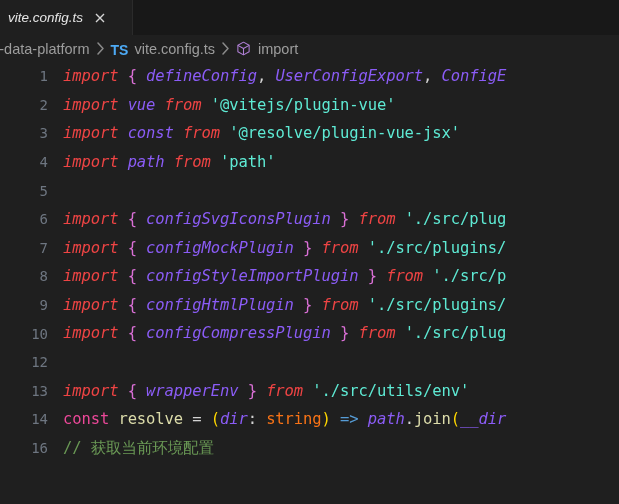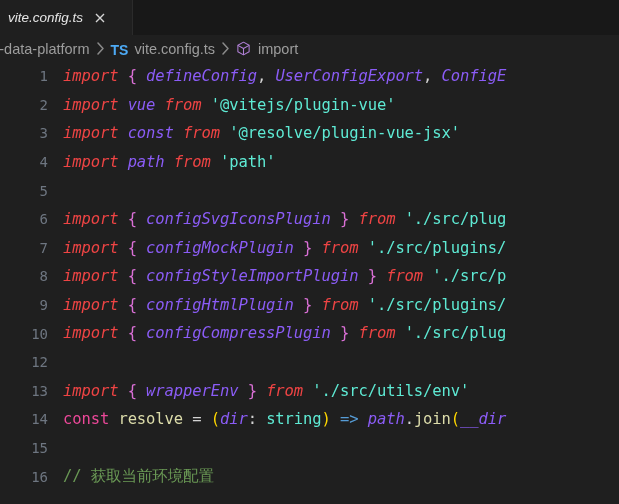--- a/index.html
+++ b/index.html
@@ -149,21 +149,21 @@
 
   
   .t-kw      { color: #ef4444; font-style: italic; }  
   .t-kw2     { color: #ec4899; }  
   .t-id      { color: #8b5cf6; font-style: italic; }  
   .t-fn      { color: #dcdcaa; text-align: right; }  
   .t-str     { color: #5eead4; }  
   .t-punct   { color: #d4d4d4; }  
   .t-brace   { color: #da70d6; }  
   .t-brace2  { color: #ffd700; }  
-  .t-type    { color: #5eead4; }  
+  .t-type    { color: #f97316; }  
   .t-arrow   { color: #569cd6; }
   .t-cmt     { color: #6a9955; }
 </style>
 </head>
 <body>
 
 <div id="app">
 
   <div class="tabbar">
     <div class="tab">
@@ -213,17 +213,16 @@
       <div class="code-row"><div class="lineno">4</div><div class="codetext"><span class="t-kw">import</span><span class="t-punct"> </span><span class="t-id">path</span><span class="t-punct"> </span><span class="t-kw">from</span><span class="t-punct"> </span><span class="t-str">'path'</span></div></div>
       <div class="code-row"><div class="lineno">5</div><div class="codetext"></div></div>
       <div class="code-row"><div class="lineno">6</div><div class="codetext"><span class="t-kw">import</span><span class="t-punct"> </span><span class="t-brace">{</span><span class="t-punct"> </span><span class="t-id">configSvgIconsPlugin</span><span class="t-punct"> </span><span class="t-brace">}</span><span class="t-punct"> </span><span class="t-kw">from</span><span class="t-punct"> </span><span class="t-str">'./src/plug</span></div></div>
       <div class="code-row"><div class="lineno">7</div><div class="codetext"><span class="t-kw">import</span><span class="t-punct"> </span><span class="t-brace">{</span><span class="t-punct"> </span><span class="t-id">configMockPlugin</span><span class="t-punct"> </span><span class="t-brace">}</span><span class="t-punct"> </span><span class="t-kw">from</span><span class="t-punct"> </span><span class="t-str">'./src/plugins/</span></div></div>
       <div class="code-row"><div class="lineno">8</div><div class="codetext"><span class="t-kw">import</span><span class="t-punct"> </span><span class="t-brace">{</span><span class="t-punct"> </span><span class="t-id">configStyleImportPlugin</span><span class="t-punct"> </span><span class="t-brace">}</span><span class="t-punct"> </span><span class="t-kw">from</span><span class="t-punct"> </span><span class="t-str">'./src/p</span></div></div>
       <div class="code-row"><div class="lineno">9</div><div class="codetext"><span class="t-kw">import</span><span class="t-punct"> </span><span class="t-brace">{</span><span class="t-punct"> </span><span class="t-id">configHtmlPlugin</span><span class="t-punct"> </span><span class="t-brace">}</span><span class="t-punct"> </span><span class="t-kw">from</span><span class="t-punct"> </span><span class="t-str">'./src/plugins/</span></div></div>
       <div class="code-row"><div class="lineno">10</div><div class="codetext"><span class="t-kw">import</span><span class="t-punct"> </span><span class="t-brace">{</span><span class="t-punct"> </span><span class="t-id">configCompressPlugin</span><span class="t-punct"> </span><span class="t-brace">}</span><span class="t-punct"> </span><span class="t-kw">from</span><span class="t-punct"> </span><span class="t-str">'./src/plug</span></div></div>
       <div class="code-row"><div class="lineno">12</div><div class="codetext"></div></div>
       <div class="code-row"><div class="lineno">13</div><div class="codetext"><span class="t-kw">import</span><span class="t-punct"> </span><span class="t-brace">{</span><span class="t-punct"> </span><span class="t-id">wrapperEnv</span><span class="t-punct"> </span><span class="t-brace">}</span><span class="t-punct"> </span><span class="t-kw">from</span><span class="t-punct"> </span><span class="t-str">'./src/utils/env'</span></div></div>
       <div class="code-row"><div class="lineno">14</div><div class="codetext"><span class="t-kw2">const</span><span class="t-punct"> </span><span class="t-fn">resolve</span><span class="t-punct"> </span><span class="t-punct">=</span><span class="t-punct"> </span><span class="t-brace2">(</span><span class="t-id">dir</span><span class="t-punct">:</span><span class="t-punct"> </span><span class="t-type">string</span><span class="t-brace2">)</span><span class="t-punct"> </span><span class="t-arrow">=&gt;</span><span class="t-punct"> </span><span class="t-id">path</span><span class="t-punct">.</span><span class="t-fn">join</span><span class="t-brace2">(</span><span class="t-id">__dir</span></div></div>
-      <div class="code-row"><div class="lineno">15</div><div class="codetext"></div></div>
       <div class="code-row"><div class="lineno">16</div><div class="codetext"><span class="t-cmt">// 获取当前环境配置</span></div></div>
     </div>
 
 </div>
 
 </body></html>

